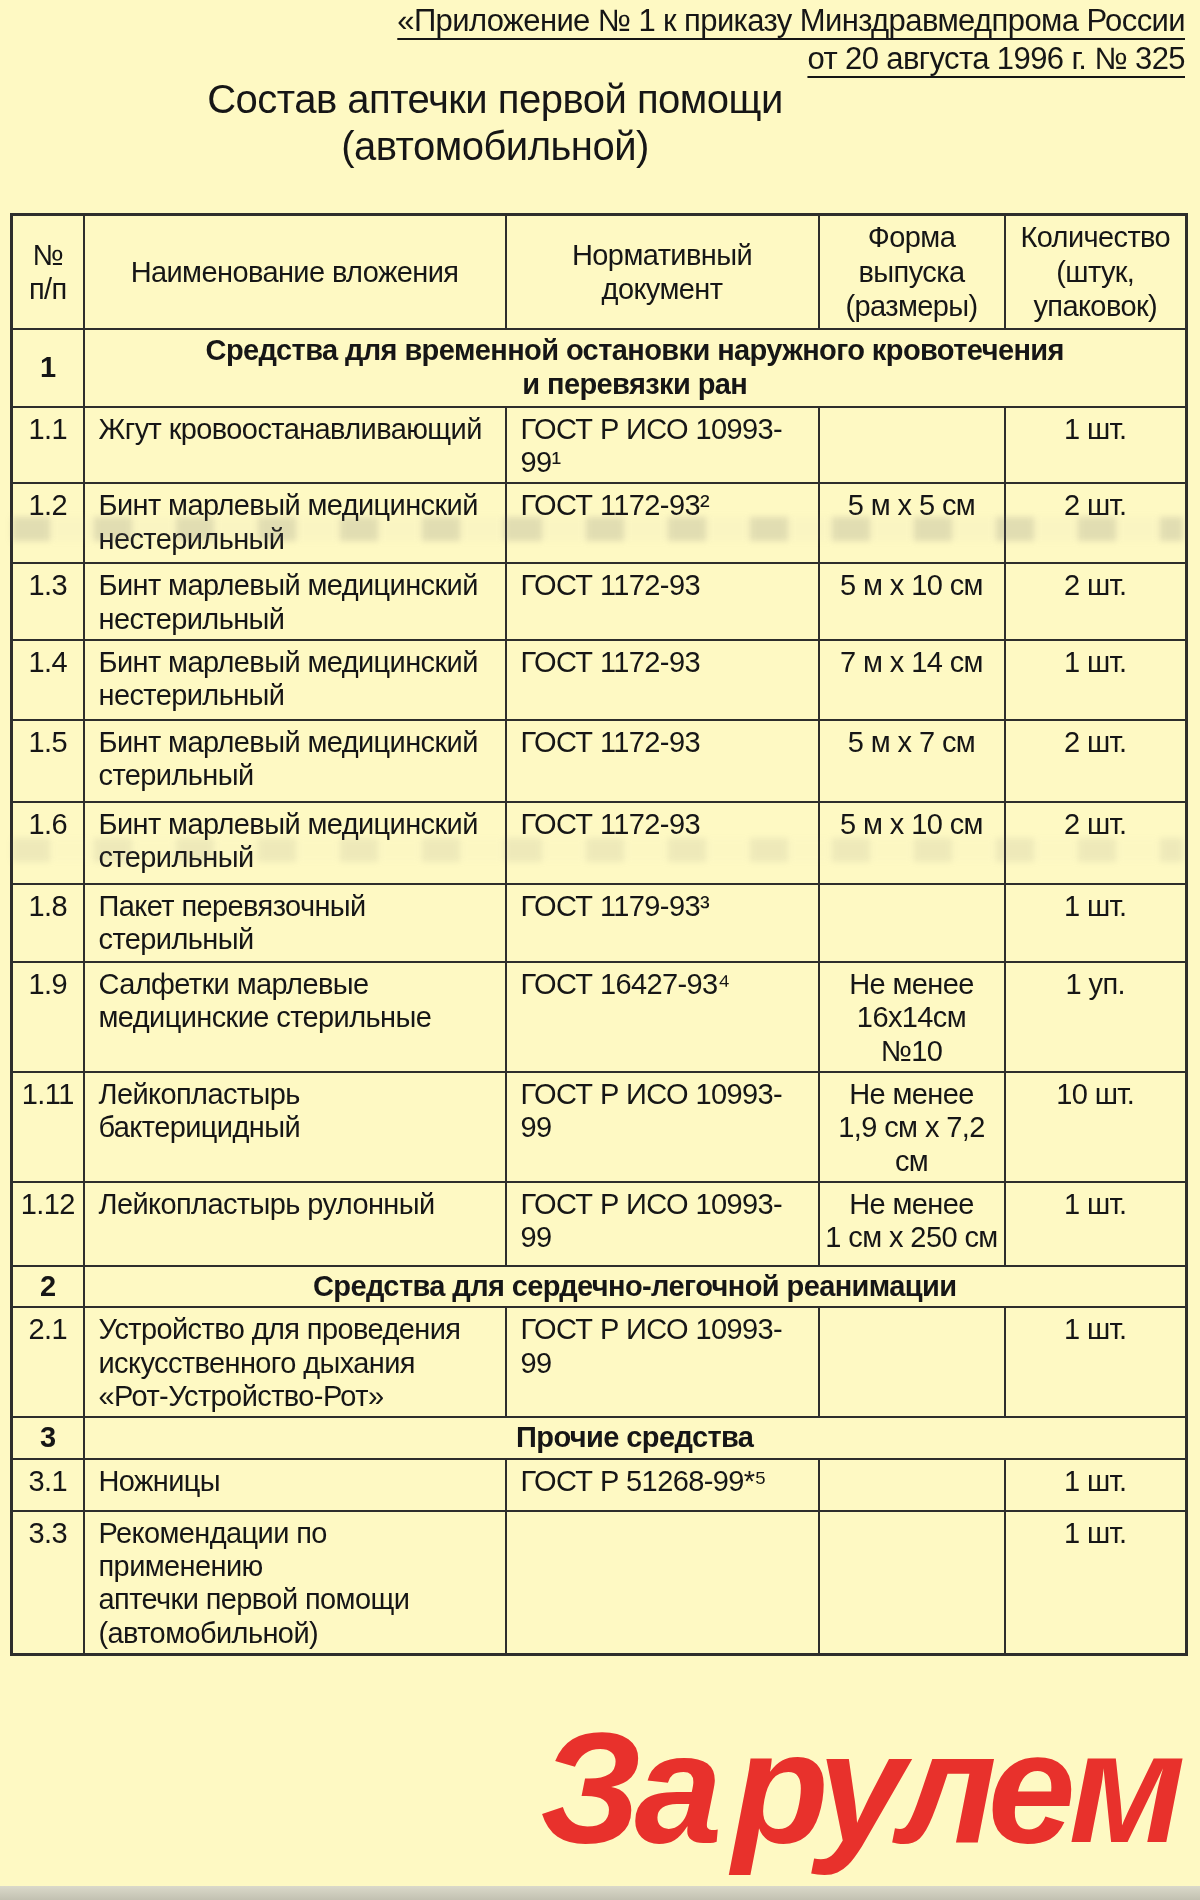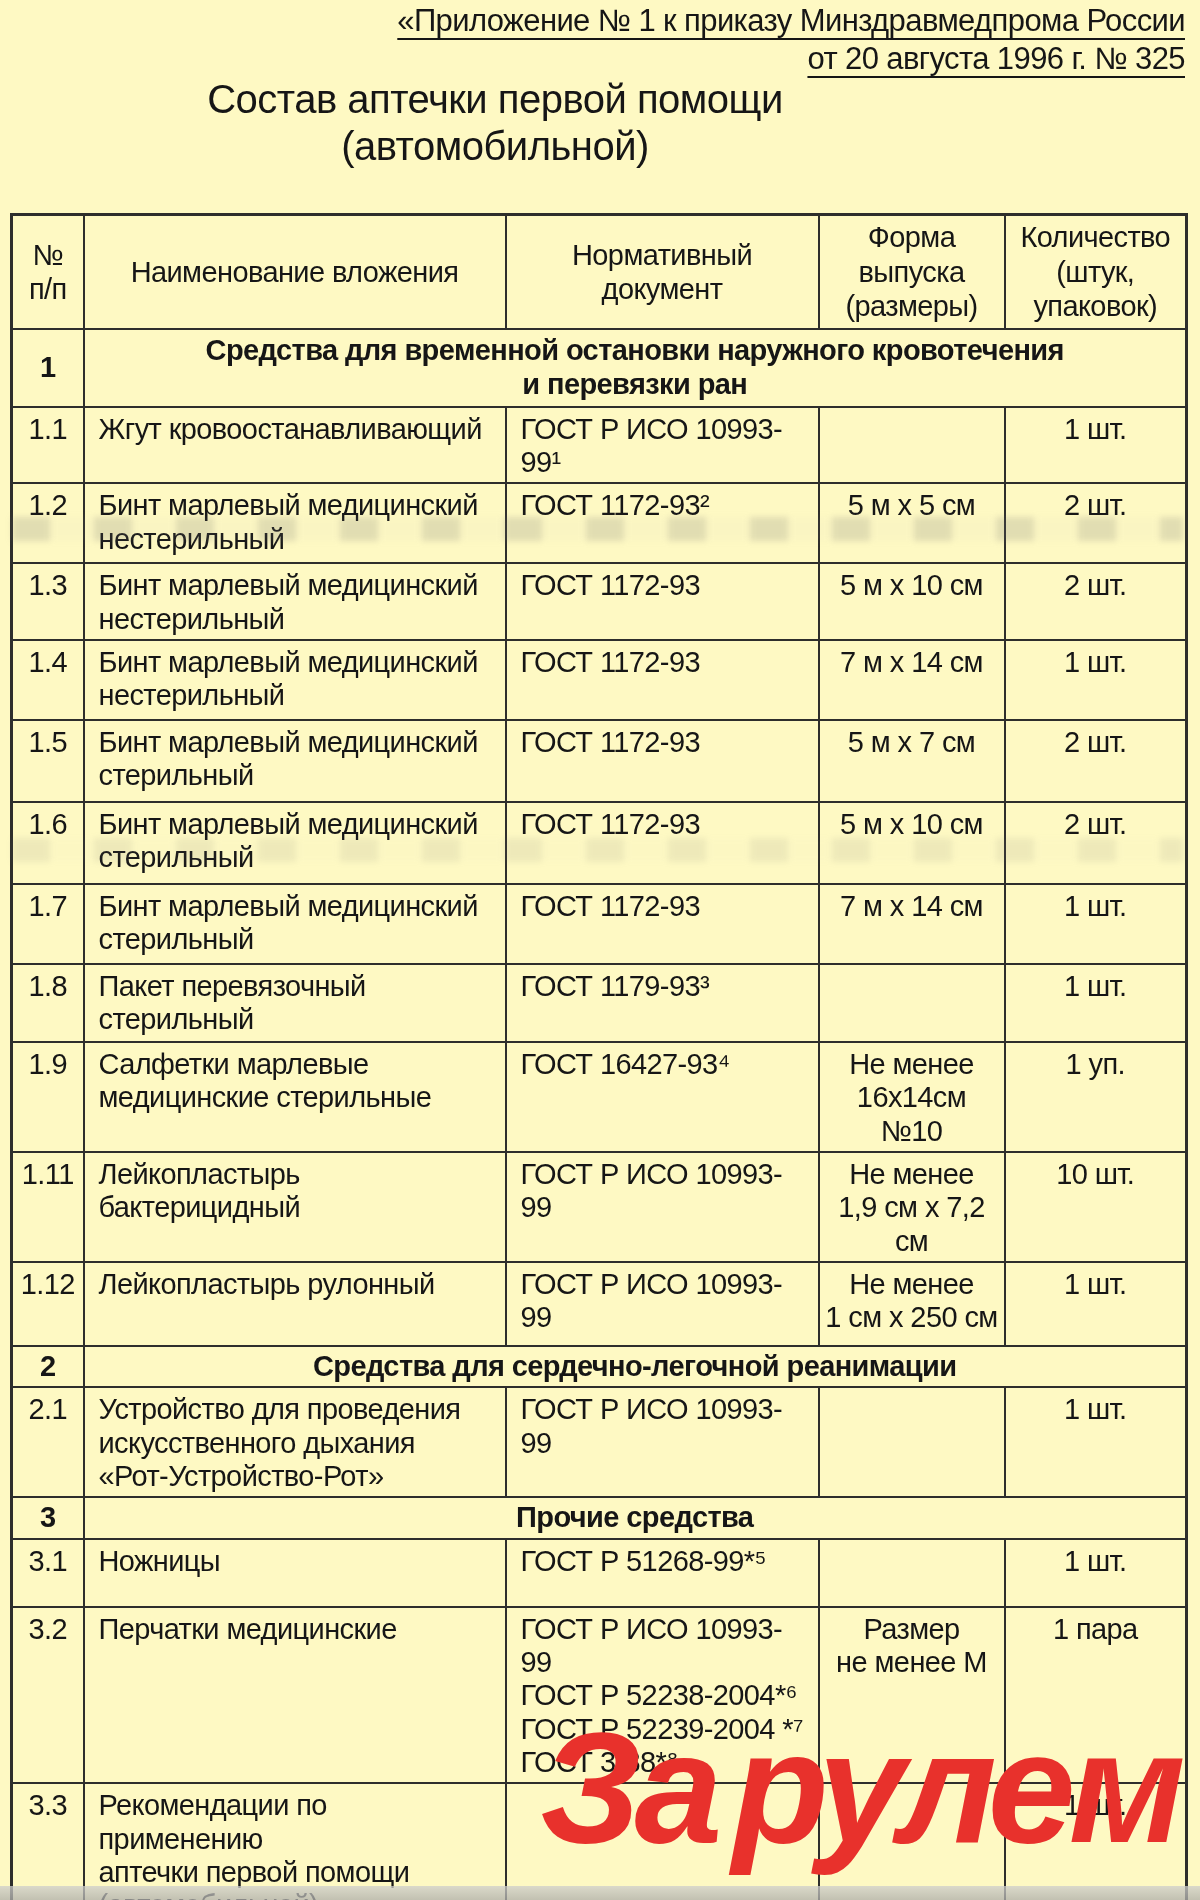--- a/index.html
+++ b/index.html
@@ -183,28 +183,20 @@
           <td class="qty">2 шт.</td>
         </tr>
         <tr style="height: 82px;">
           <td class="num">1.6</td>
           <td class="name">Бинт марлевый медицинский
 стерильный</td>
           <td class="doc">ГОСТ 1172-93</td>
           <td class="form">5 м х 10 см</td>
           <td class="qty">2 шт.</td>
         </tr>
-        <tr style="height: 80px;">
-          <td class="num">1.7</td>
-          <td class="name">Бинт марлевый медицинский
-стерильный</td>
-          <td class="doc">ГОСТ 1172-93</td>
-          <td class="form">7 м х 14 см</td>
-          <td class="qty">1 шт.</td>
-        </tr>
         <tr style="height: 78px;">
           <td class="num">1.8</td>
           <td class="name">Пакет перевязочный
 стерильный</td>
           <td class="doc">ГОСТ 1179-93³</td>
           <td class="form"></td>
           <td class="qty">1 шт.</td>
         </tr>
         <tr style="height: 76px;">
           <td class="num">1.9</td>
@@ -242,37 +234,26 @@
 искусственного дыхания
 «Рот-Устройство-Рот»</td>
           <td class="doc">ГОСТ Р ИСО 10993-99</td>
           <td class="form"></td>
           <td class="qty">1 шт.</td>
         </tr>
         <tr class="section" style="height: 40px;">
           <td class="num">3</td>
           <td colspan="4">Прочие средства</td>
         </tr>
-        <tr style="height: 68px;">
+        <tr style="height: 52px;">
           <td class="num">3.1</td>
           <td class="name">Ножницы</td>
           <td class="doc">ГОСТ Р 51268-99*⁵</td>
           <td class="form"></td>
           <td class="qty">1 шт.</td>
-        </tr>
-        <tr style="height: 141px;">
-          <td class="num">3.2</td>
-          <td class="name">Перчатки медицинские</td>
-          <td class="doc">ГОСТ Р ИСО 10993-99
-ГОСТ Р 52238-2004*⁶
-ГОСТ Р 52239-2004 *⁷
-ГОСТ 3-88*⁸</td>
-          <td class="form">Размер
-не менее М</td>
-          <td class="qty">1 пара</td>
         </tr>
         <tr style="height: 110px;">
           <td class="num">3.3</td>
           <td class="name">Рекомендации по применению
 аптечки первой помощи
 (автомобильной)</td>
           <td class="doc"></td>
           <td class="form"></td>
           <td class="qty">1 шт.</td>
         </tr>

